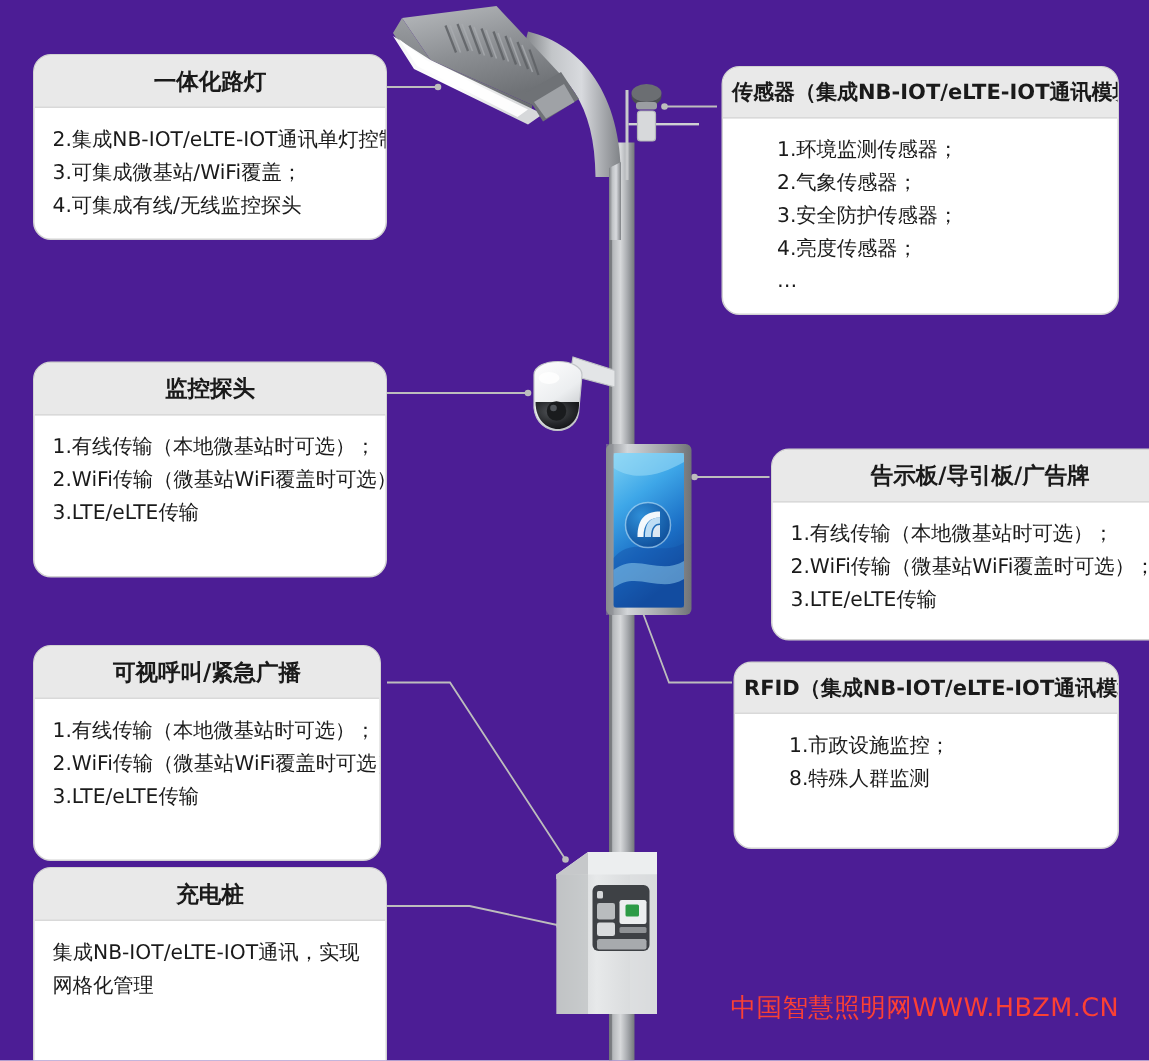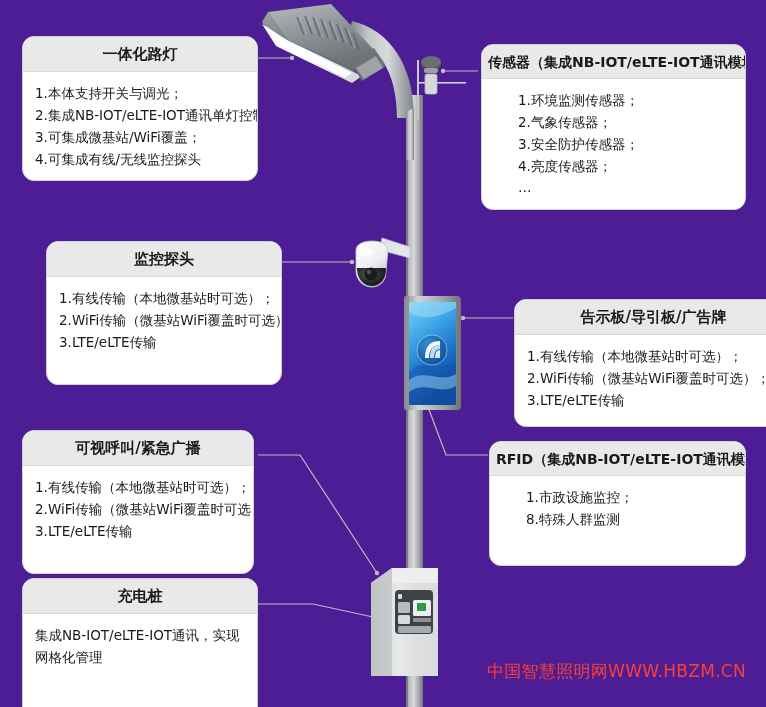--- a/index.html
+++ b/index.html
@@ -259,39 +259,38 @@
       <rect x="413" y="600" width="18" height="16" rx="1.5" fill="#eceeef"></rect>
       <rect x="417" y="603" width="9" height="8" rx="1" fill="#2c9b46"></rect>
       <rect x="413" y="618" width="18" height="4" rx="1" fill="#8f9295"></rect>
       <rect x="398" y="626" width="33" height="7" rx="1.5" fill="#a7aaad"></rect>
     </g>
   </svg>
 
   <div class="callout" style="left:22px; top:36px; width:236px;">
     <div class="callout-header">一体化路灯</div>
     <div class="callout-body">
-      <div class="line">1.本体支持开关与调光；</div>
       <div class="line">2.集成NB-IOT/eLTE-IOT通讯单灯控制器；</div>
       <div class="line">3.可集成微基站/WiFi覆盖；</div>
       <div class="line">4.可集成有线/无线监控探头</div>
     </div>
   </div>
 
   <div class="callout" style="left:481px; top:44px; width:265px;">
     <div class="callout-header small">传感器（集成NB-IOT/eLTE-IOT通讯模块）</div>
     <div class="callout-body indent">
       <div class="line">1.环境监测传感器；</div>
       <div class="line">2.气象传感器；</div>
       <div class="line">3.安全防护传感器；</div>
       <div class="line">4.亮度传感器；</div>
       <div class="line">…</div>
     </div>
   </div>
 
-  <div class="callout" style="left:22px; top:241px; width:236px;margin-left:24px;">
+  <div class="callout" style="left:22px; top:241px; width:236px;">
     <div class="callout-header">监控探头</div>
     <div class="callout-body" style="min-height:86px;">
       <div class="line">1.有线传输（本地微基站时可选）；</div>
       <div class="line">2.WiFi传输（微基站WiFi覆盖时可选）；</div>
       <div class="line">3.LTE/eLTE传输</div>
     </div>
   </div>
 
   <div class="callout" style="left:514px; top:299px; width:279px;">
     <div class="callout-header">告示板/导引板/广告牌</div>

